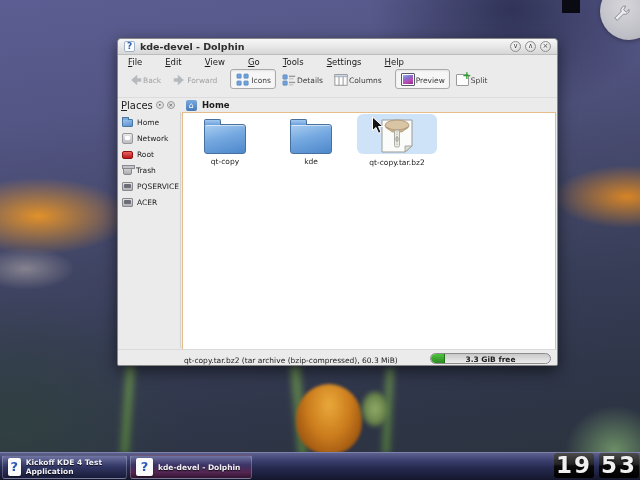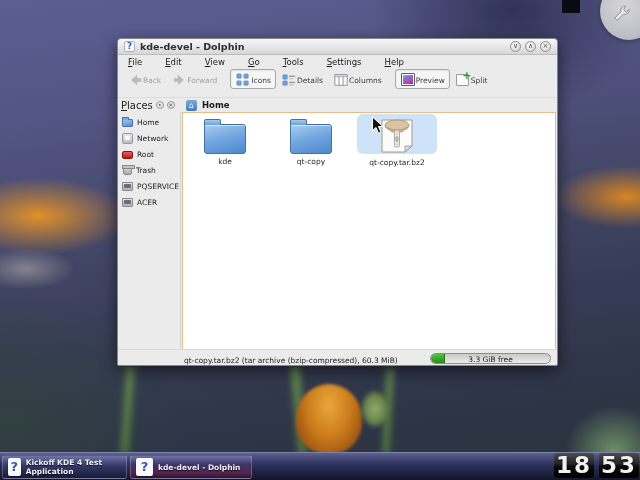--- a/index.html
+++ b/index.html
@@ -105,21 +105,21 @@
     background:linear-gradient(#a3c8ef,#6ba1dc); border:1px solid #46719f; border-bottom:none; border-radius:2px 2px 0 0; }
   .archive-wrap { width:38px; height:38px; margin:0 auto; }
 
   .statusbar { position:absolute; left:0; bottom:0; right:0; height:16px; background:#ebebeb;
     display:flex; align-items:flex-end; border-top:1px solid #dadada; border-radius:0 0 2px 2px; }
   .status-info { font-size:7.5px; color:#222; margin-left:66px; }
   .capacity { position:absolute; right:6px; top:3px; width:121px; height:11px; border:1px solid #8d8d8d;
     border-radius:6px; background:linear-gradient(#c9c9c9,#ececec); overflow:hidden; }
   .cap-fill { position:absolute; left:0; top:0; bottom:0; width:12%;
     background:linear-gradient(#4ec43e,#2e8a24); border-right:1px solid #247018; border-radius:6px 0 0 6px; }
-  .cap-label { position:absolute; left:0; right:0; top:1px; text-align:center; font-size:7.5px; color:#1a1a1a; }
+  .cap-label { position:absolute; left:0; right:0; top:1px; text-align:center; font-size:7.5px; color:#1a1a1a;font-weight:bold; }
 
   
   .taskbar { position:absolute; left:0; bottom:0; width:640px; height:28px;
     background:linear-gradient(180deg,#5d6190 0%, #3a3f6e 28%, #262a50 55%, #14162c 100%);
     border-top:1px solid #7e82aa; }
   .task { position:absolute; top:2px; height:24px; border-radius:3px; display:flex; align-items:center;
     border:1px solid rgba(255,255,255,.22);
     background:linear-gradient(180deg, rgba(140,145,190,.55) 0%, rgba(60,65,115,.6) 45%, rgba(25,28,60,.65) 100%); }
   .task.active { background:linear-gradient(180deg, rgba(140,145,190,.55) 0%, rgba(70,55,110,.6) 40%, rgba(120,40,90,.6) 75%, rgba(60,18,50,.7) 100%); }
   .task-icon { width:17px; height:18px; margin:0 5px 0 5px; background:#fafafa; border-radius:2px;
@@ -275,25 +275,25 @@
       </div>
       <div class="place">
         <div class="pic pic-drive"></div>
         <span class="place-label">ACER</span>
       </div>
     </div>
 
     <div class="fileview">
       <div class="fcell">
         <div class="folder-lg"></div>
-        <div class="fname">kde</div>
+        <div class="fname">qt-copy</div>
       </div>
       <div class="fcell">
         <div class="folder-lg"></div>
-        <div class="fname">qt-copy</div>
+        <div class="fname">kde</div>
       </div>
       <div class="fcell sel">
         <div class="archive-wrap">
           <svg width="38" height="38" viewBox="0 0 38 38">
             <path d="M4 3 h30 v26 l-7 6 H4 z" fill="#fbfbf9" stroke="#9a9a96" stroke-width="1"></path>
             <path d="M34 29 l-7 6 v-6 z" fill="#dcdcd6" stroke="#9a9a96" stroke-width="0.8"></path>
             <ellipse cx="19" cy="8.5" rx="12" ry="5.5" fill="#d9c4a4" stroke="#a88f6d" stroke-width="0.8"></ellipse>
             <path d="M8 10 q11 6 22 0 l-6 5 h-10 z" fill="#c9b18c" stroke="#a88f6d" stroke-width="0.6"></path>
             <rect x="16.5" y="13" width="5" height="17" rx="1.5" fill="#efece4" stroke="#9a9a96" stroke-width="0.8"></rect>
             <line x1="19" y1="14" x2="19" y2="28" stroke="#b0b0aa" stroke-width="1" stroke-dasharray="1.5 1"></line>
@@ -322,17 +322,17 @@
     <div class="task" style="left:2px; width:125px;">
       <div class="task-icon">?</div>
       <span class="task-label">Kickoff KDE 4 Test Application</span>
     </div>
     <div class="task active" style="left:130px; width:122px;">
       <div class="task-icon">?</div>
       <span class="task-label">kde-devel - Dolphin</span>
     </div>
   </div>
   <div class="clock">
-    <span class="clock-tile">18</span>
+    <span class="clock-tile">19</span>
     <span class="clock-tile">53</span>
   </div>
 
 </div>
 
 </body></html>

